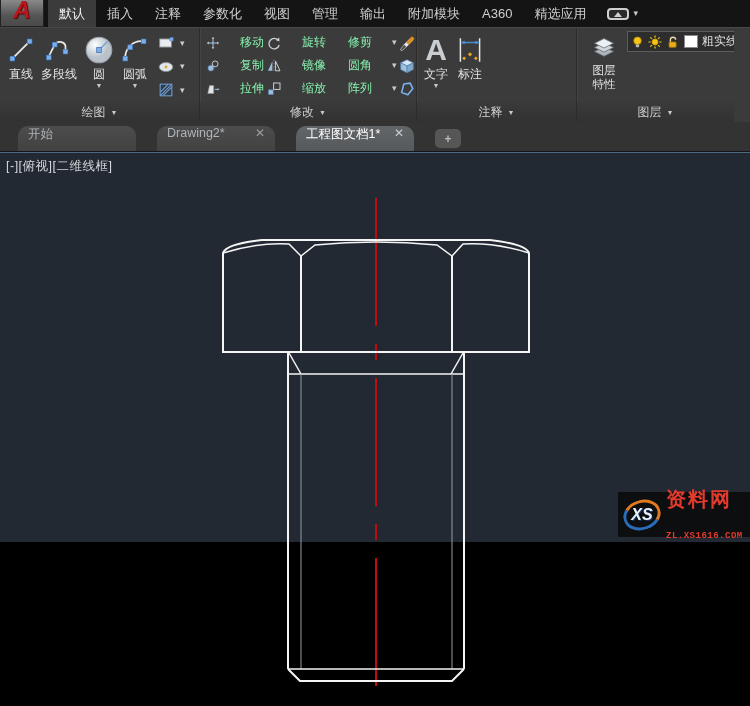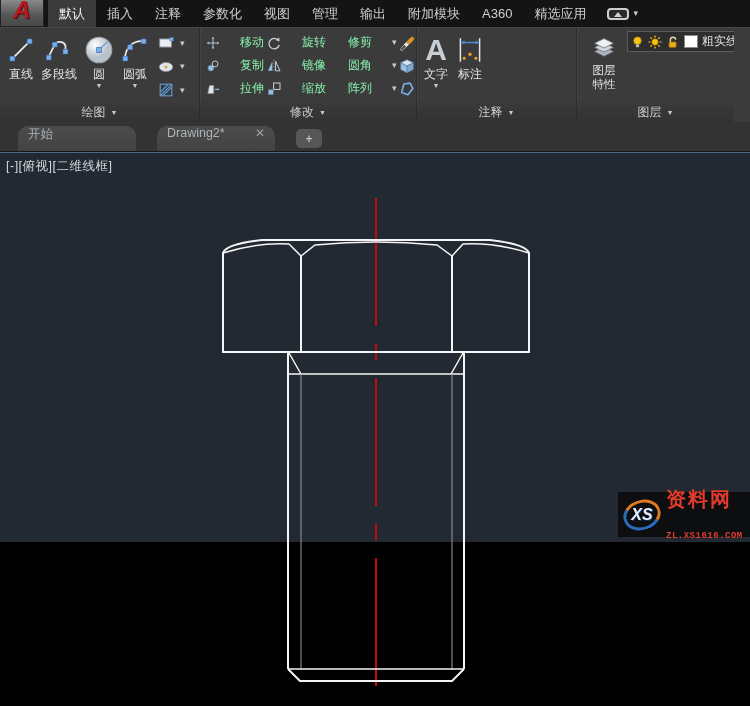--- a/index.html
+++ b/index.html
@@ -526,20 +526,24 @@
 </div>
 
 <div class="filetabs">
   <div class="ftab">
     <span>开始</span>
   </div>
   <div class="ftab">
     <span>Drawing2*</span>
     <span class="x"></span>
   </div>
+  <div class="ftab active">
+    <span>工程图文档1*</span>
+    <span class="x"></span>
+  </div>
   <div class="newtab"></div>
 </div>
 
 <div class="canvas">
   <div class="vplabel">[-][俯视][二维线框]</div>
 
   <svg class="draw" width="750" height="553" viewBox="0 0 750 553">
 
     <path class="red" d="M376 45 V551" stroke-dasharray="128 18 16 18"></path>
 

